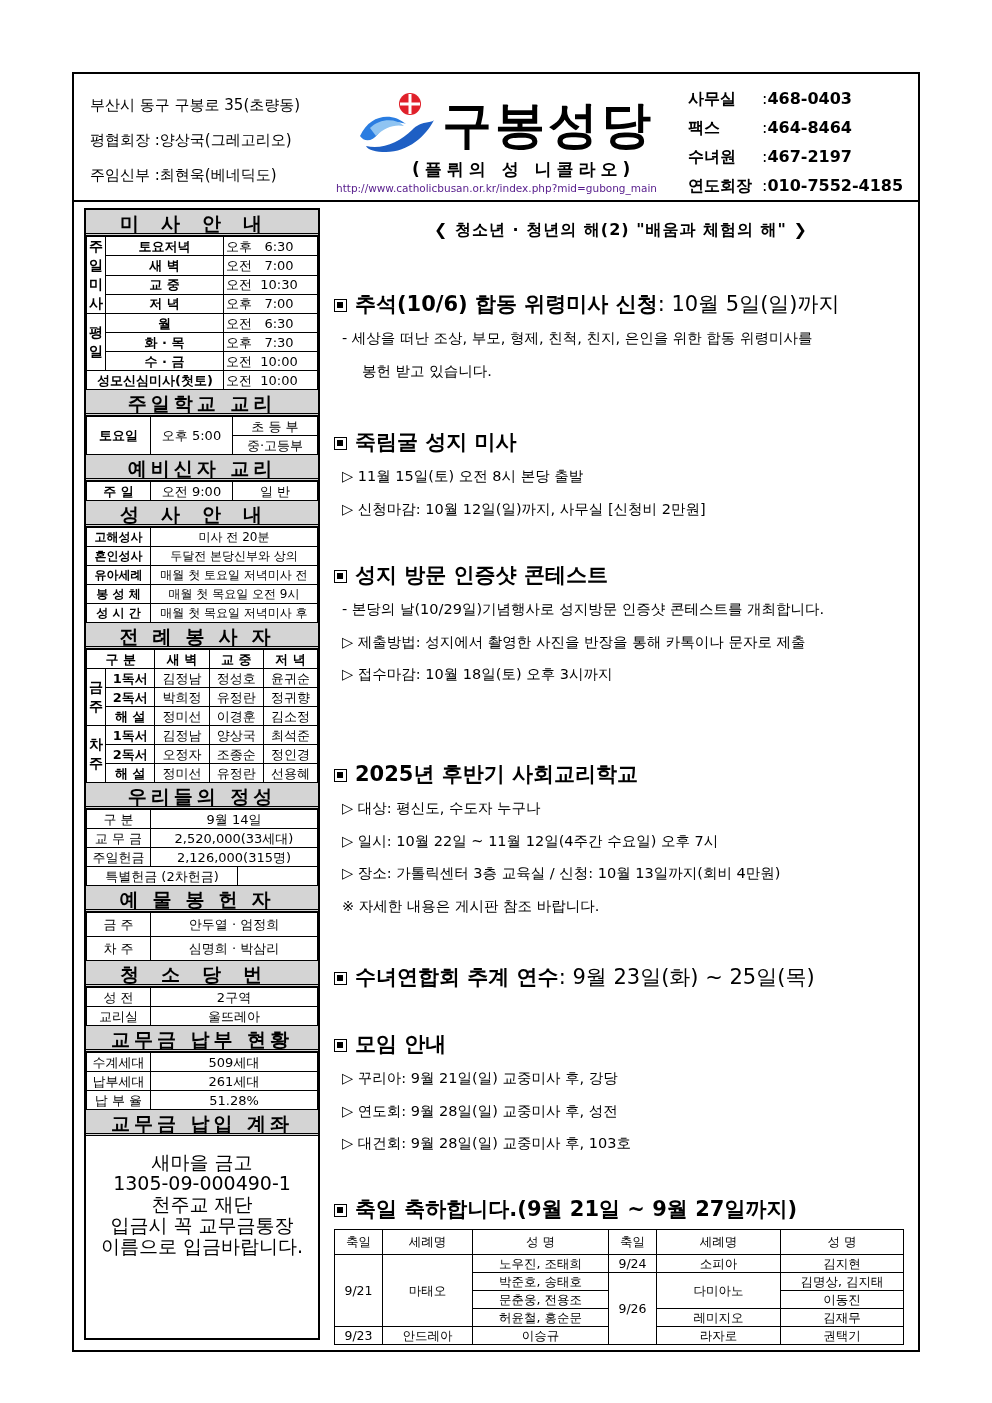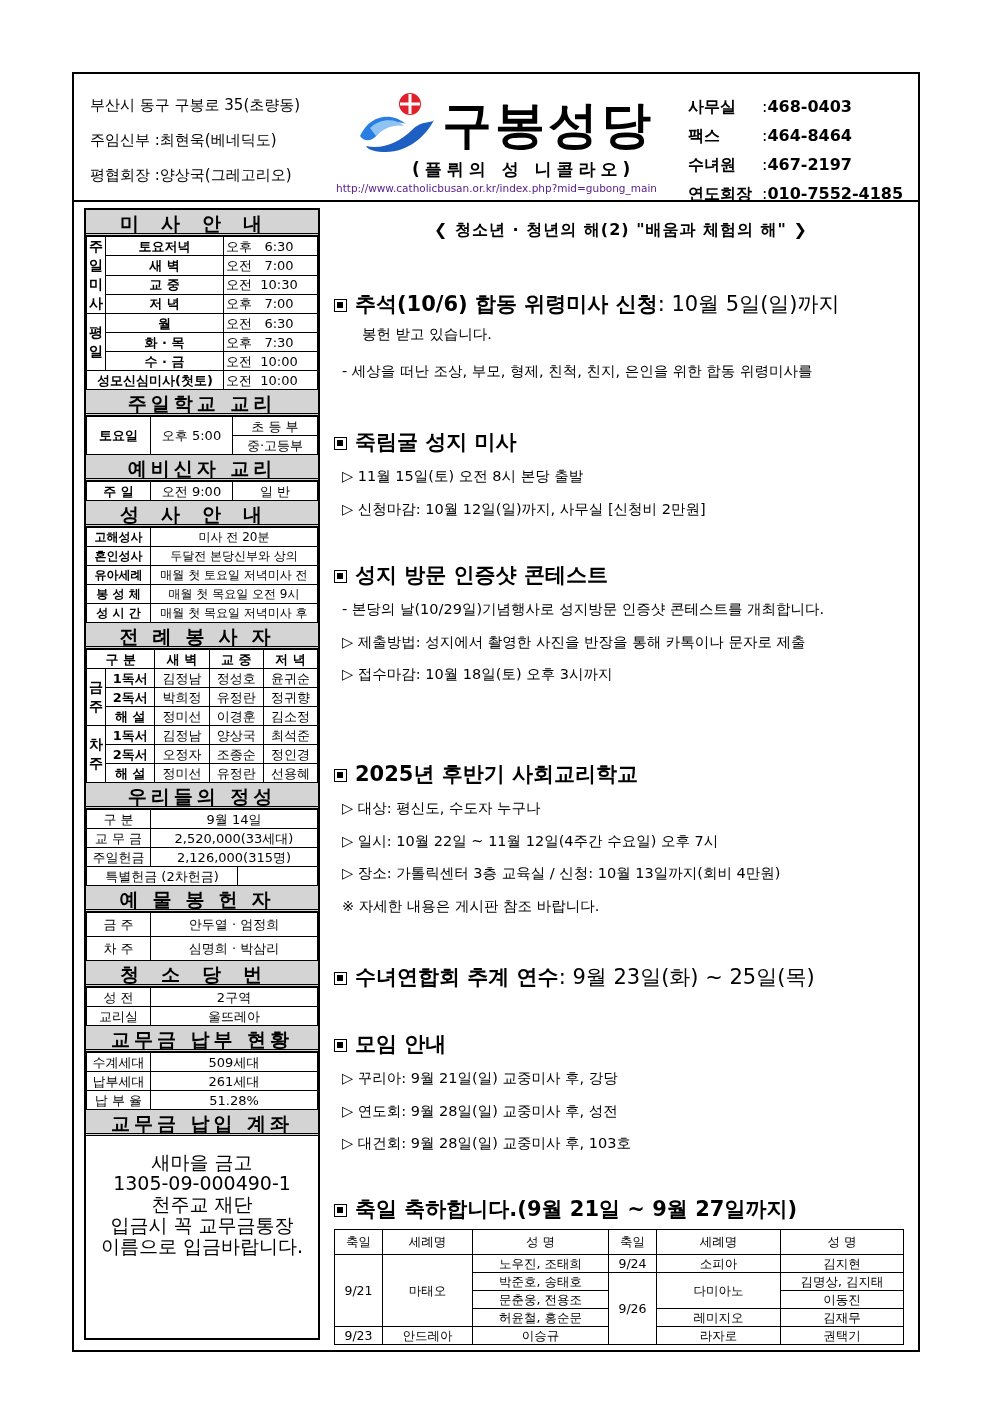--- a/index.html
+++ b/index.html
@@ -10,21 +10,21 @@
 
   
   .header { position: absolute; left: 0; top: 0; width: 844px; height: 128px; border-bottom: 2px solid #000; }
   .hdr-left { position: absolute; left: 16px; top: 14px; font-size: 15px; line-height: 35px; }
   .hdr-left div { white-space: nowrap; }
   .logo-area { position: absolute; left: 282px; top: 10px; width: 320px; height: 116px; }
   .logo-mark { position: absolute; left: 0; top: 6px; width: 80px; height: 64px; }
   .logo-title { position: absolute; left: 86px; top: 8px; font-size: 50px; font-weight: bold; letter-spacing: 3px; font-family: "DejaVu Sans", sans-serif; }
   .logo-sub { position: absolute; left: 56px; top: 74px; font-size: 17px; font-weight: bold; letter-spacing: 5px; white-space: nowrap; }
   .logo-url { position: absolute; left: -20px; top: 98px; font-size: 10.5px; color: #551a8b; white-space: nowrap; }
-  .hdr-right { position: absolute; left: 614px; top: 18px; font-size: 16px; line-height: 29px; font-weight: bold; }
+  .hdr-right { position: absolute; left: 614px; top: 10px; font-size: 16px; line-height: 29px; font-weight: bold; }
   .hdr-right .row { display: flex; white-space: nowrap; }
   .hdr-right .k { display: inline-block; width: 70px; text-align: justify; text-align-last: justify; margin-right: 4px; }
   .hdr-right .v { font-weight: normal; }
   .hdr-right .v b { font-weight: bold; }
 
   
   .left { position: absolute; left: 10px; top: 134px; width: 236px; height: 1132px; border: 2px solid #000; }
   .sec-title { background: #d4d4d4; border-bottom: 3px double #000; text-align: center; font-weight: bold; font-size: 19px; letter-spacing: 10px; height: 26px; line-height: 26px; white-space: nowrap; }
   .sec-title.tight { letter-spacing: 4px; }
   table.grid { border-collapse: collapse; width: 100%; font-size: 13px; }
@@ -49,22 +49,22 @@
   table.bday tr.head td { height: 25px; }
 </style>
 </head>
 <body>
 
 <div class="page">
 
   <div class="header">
     <div class="hdr-left">
       <div>부산시 동구 구봉로 35(초량동)</div>
+      <div><span>평협회장</span> <span>:</span><span>양상국(그레고리오)</span></div>
       <div><span>주임신부</span> <span>:</span><span>최현욱(베네딕도)</span></div>
-      <div><span>평협회장</span> <span>:</span><span>양상국(그레고리오)</span></div>
     </div>
 
     <div class="logo-area">
       <svg class="logo-mark" viewBox="0 0 80 64">
         <path d="M4 46 C14 24, 36 22, 50 34 C40 30, 28 34, 22 44 C16 52, 8 52, 4 46 Z" fill="#2a7de1"></path>
         <path d="M10 56 C26 60, 44 52, 56 40 C66 30, 74 34, 78 30 C70 46, 52 62, 30 62 C20 62, 12 60, 10 56 Z" fill="#1e5fc4"></path>
         <path d="M14 38 C24 28, 40 28, 48 36 C38 34, 28 38, 20 46 Z" fill="#8fc4f2"></path>
         <circle cx="30" cy="46" r="3.5" fill="#fff"></circle>
         <circle cx="46" cy="40" r="4" fill="#fff"></circle>
         <circle cx="54" cy="14" r="11" fill="#e0202a"></circle>
@@ -315,22 +315,22 @@
       <div>입금시 꼭 교무금통장</div>
       <div>이름으로 입금바랍니다.</div>
     </div>
   </div>
 
   <div class="right">
     <div class="banner">❮ 청소년 · 청년의 해(2)  "배움과 체험의 해" ❯</div>
 
     <div class="sec" style="top:82px">
       <div class="sec-h"><span class="sq"></span><span>추석(10/6) 합동 위령미사 신청</span><span class="tail">: 10월 5일(일)까지</span></div>
+      <div class="line" style="margin-top:4px">- 세상을 떠난 조상, 부모, 형제, 친척, 친지, 은인을 위한 합동 위령미사를</div>
       <div class="line indent">봉헌 받고 있습니다.</div>
-      <div class="line" style="margin-top:4px">- 세상을 떠난 조상, 부모, 형제, 친척, 친지, 은인을 위한 합동 위령미사를</div>
     </div>
 
     <div class="sec" style="top:220px">
       <div class="sec-h"><span class="sq"></span><span>죽림굴 성지 미사</span></div>
       <div class="line" style="margin-top:4px">▷ 11월 15일(토) 오전 8시 본당 출발</div>
       <div class="line">▷ 신청마감: 10월 12일(일)까지, 사무실 [신청비 2만원]</div>
     </div>
 
     <div class="sec" style="top:353px">
       <div class="sec-h"><span class="sq"></span><span>성지 방문 인증샷 콘테스트</span></div>

